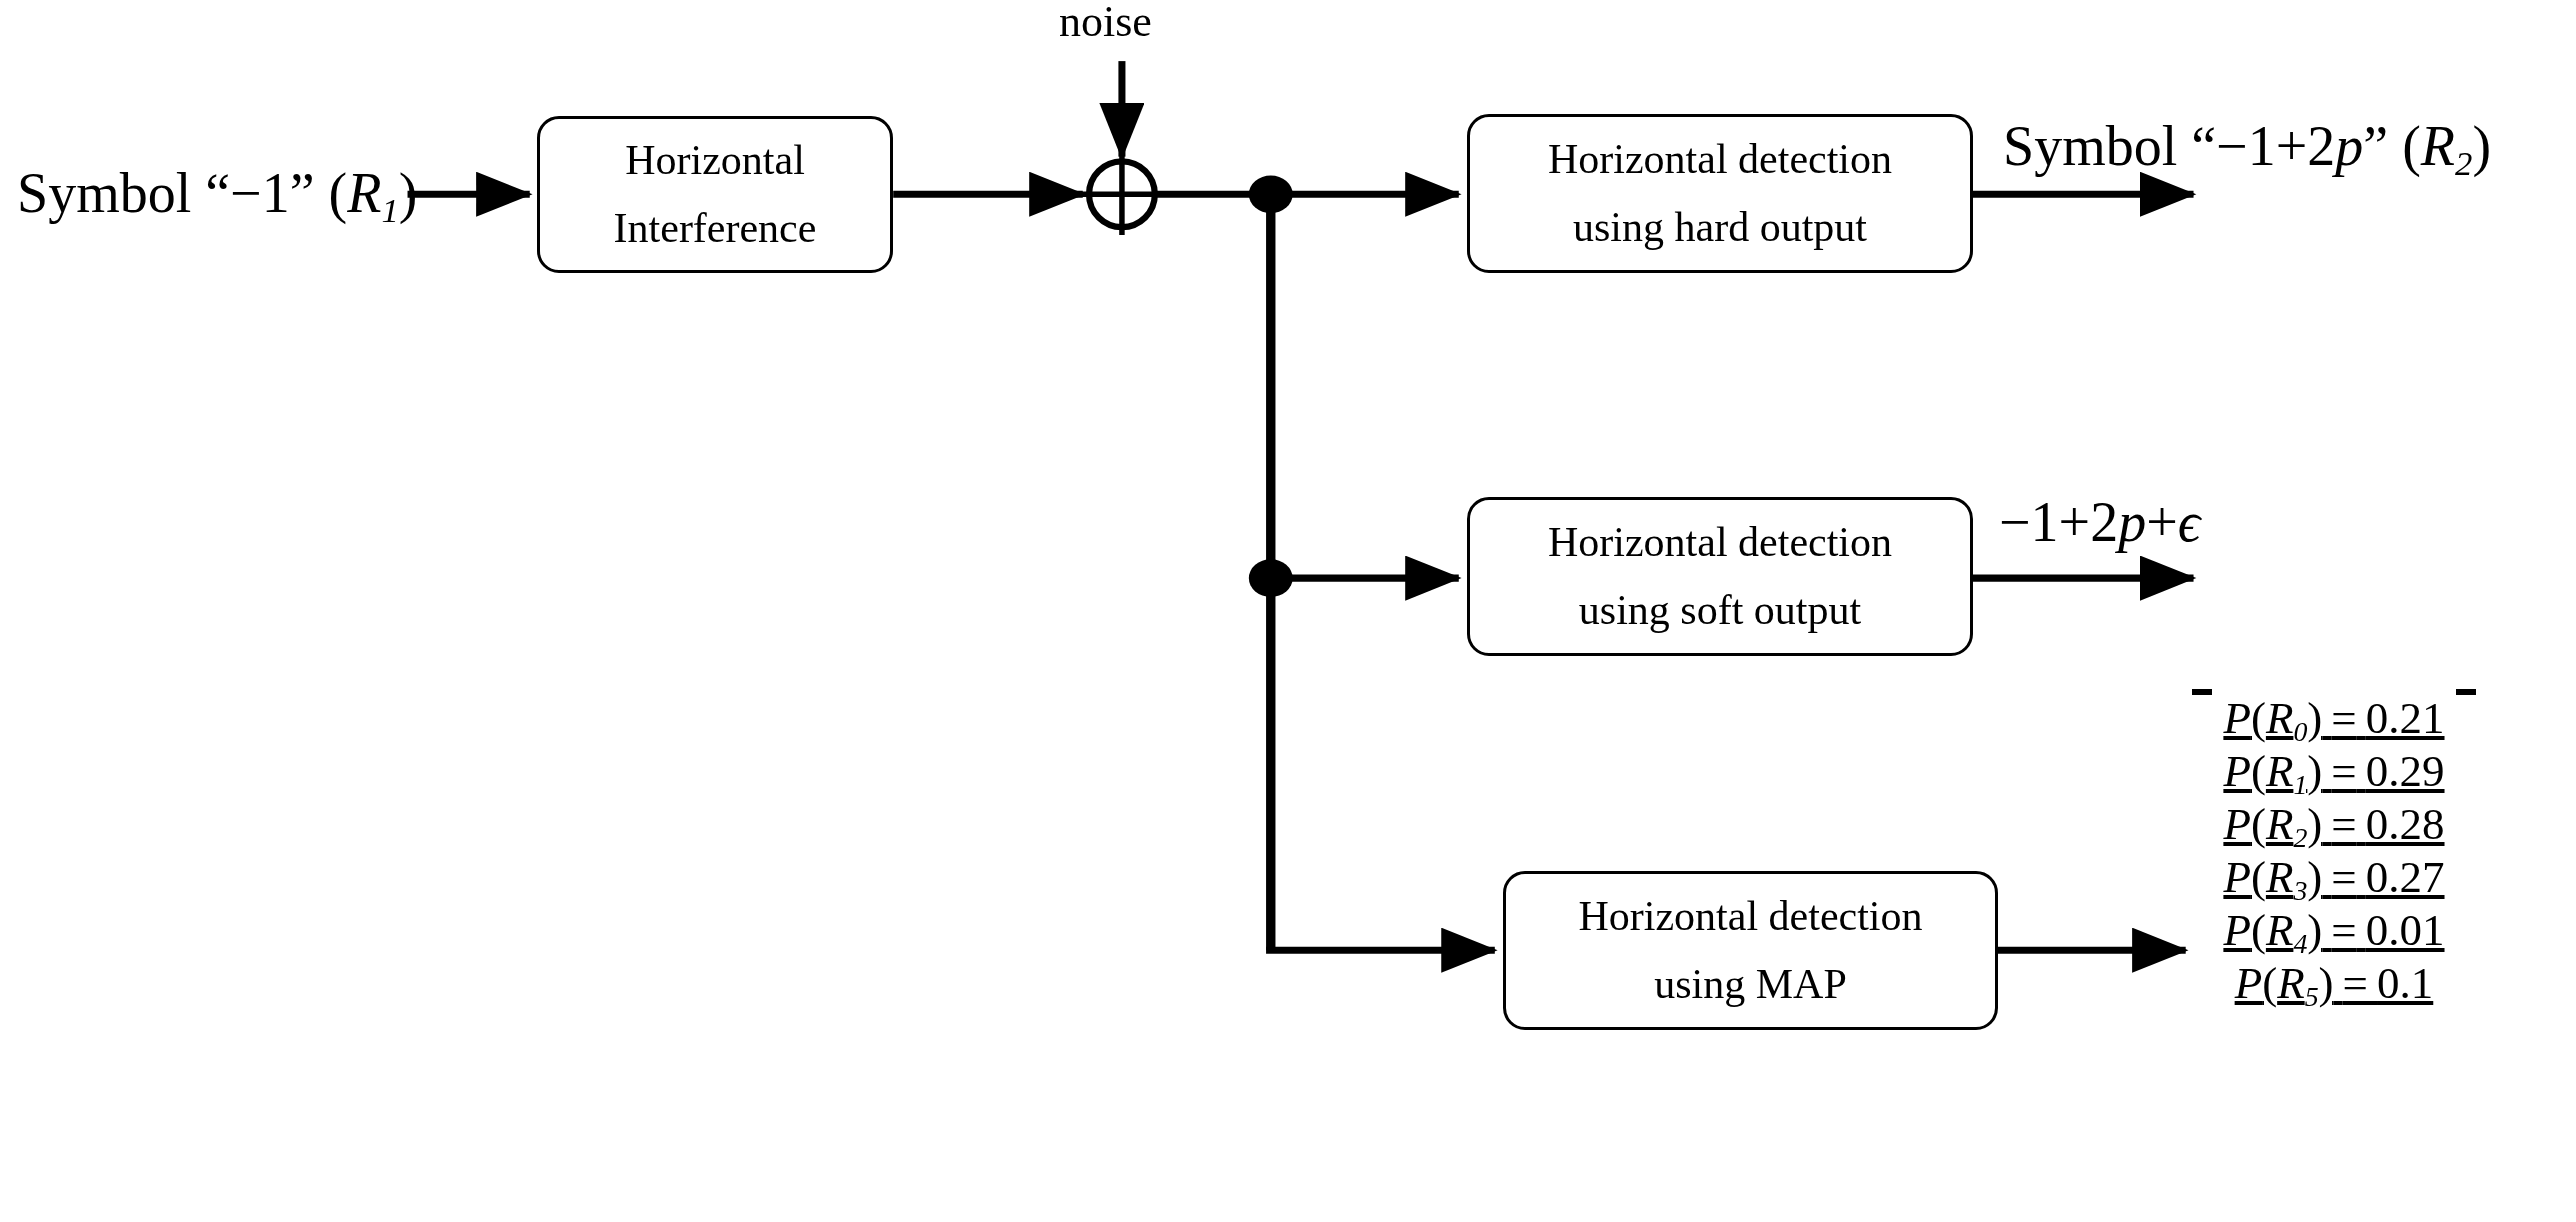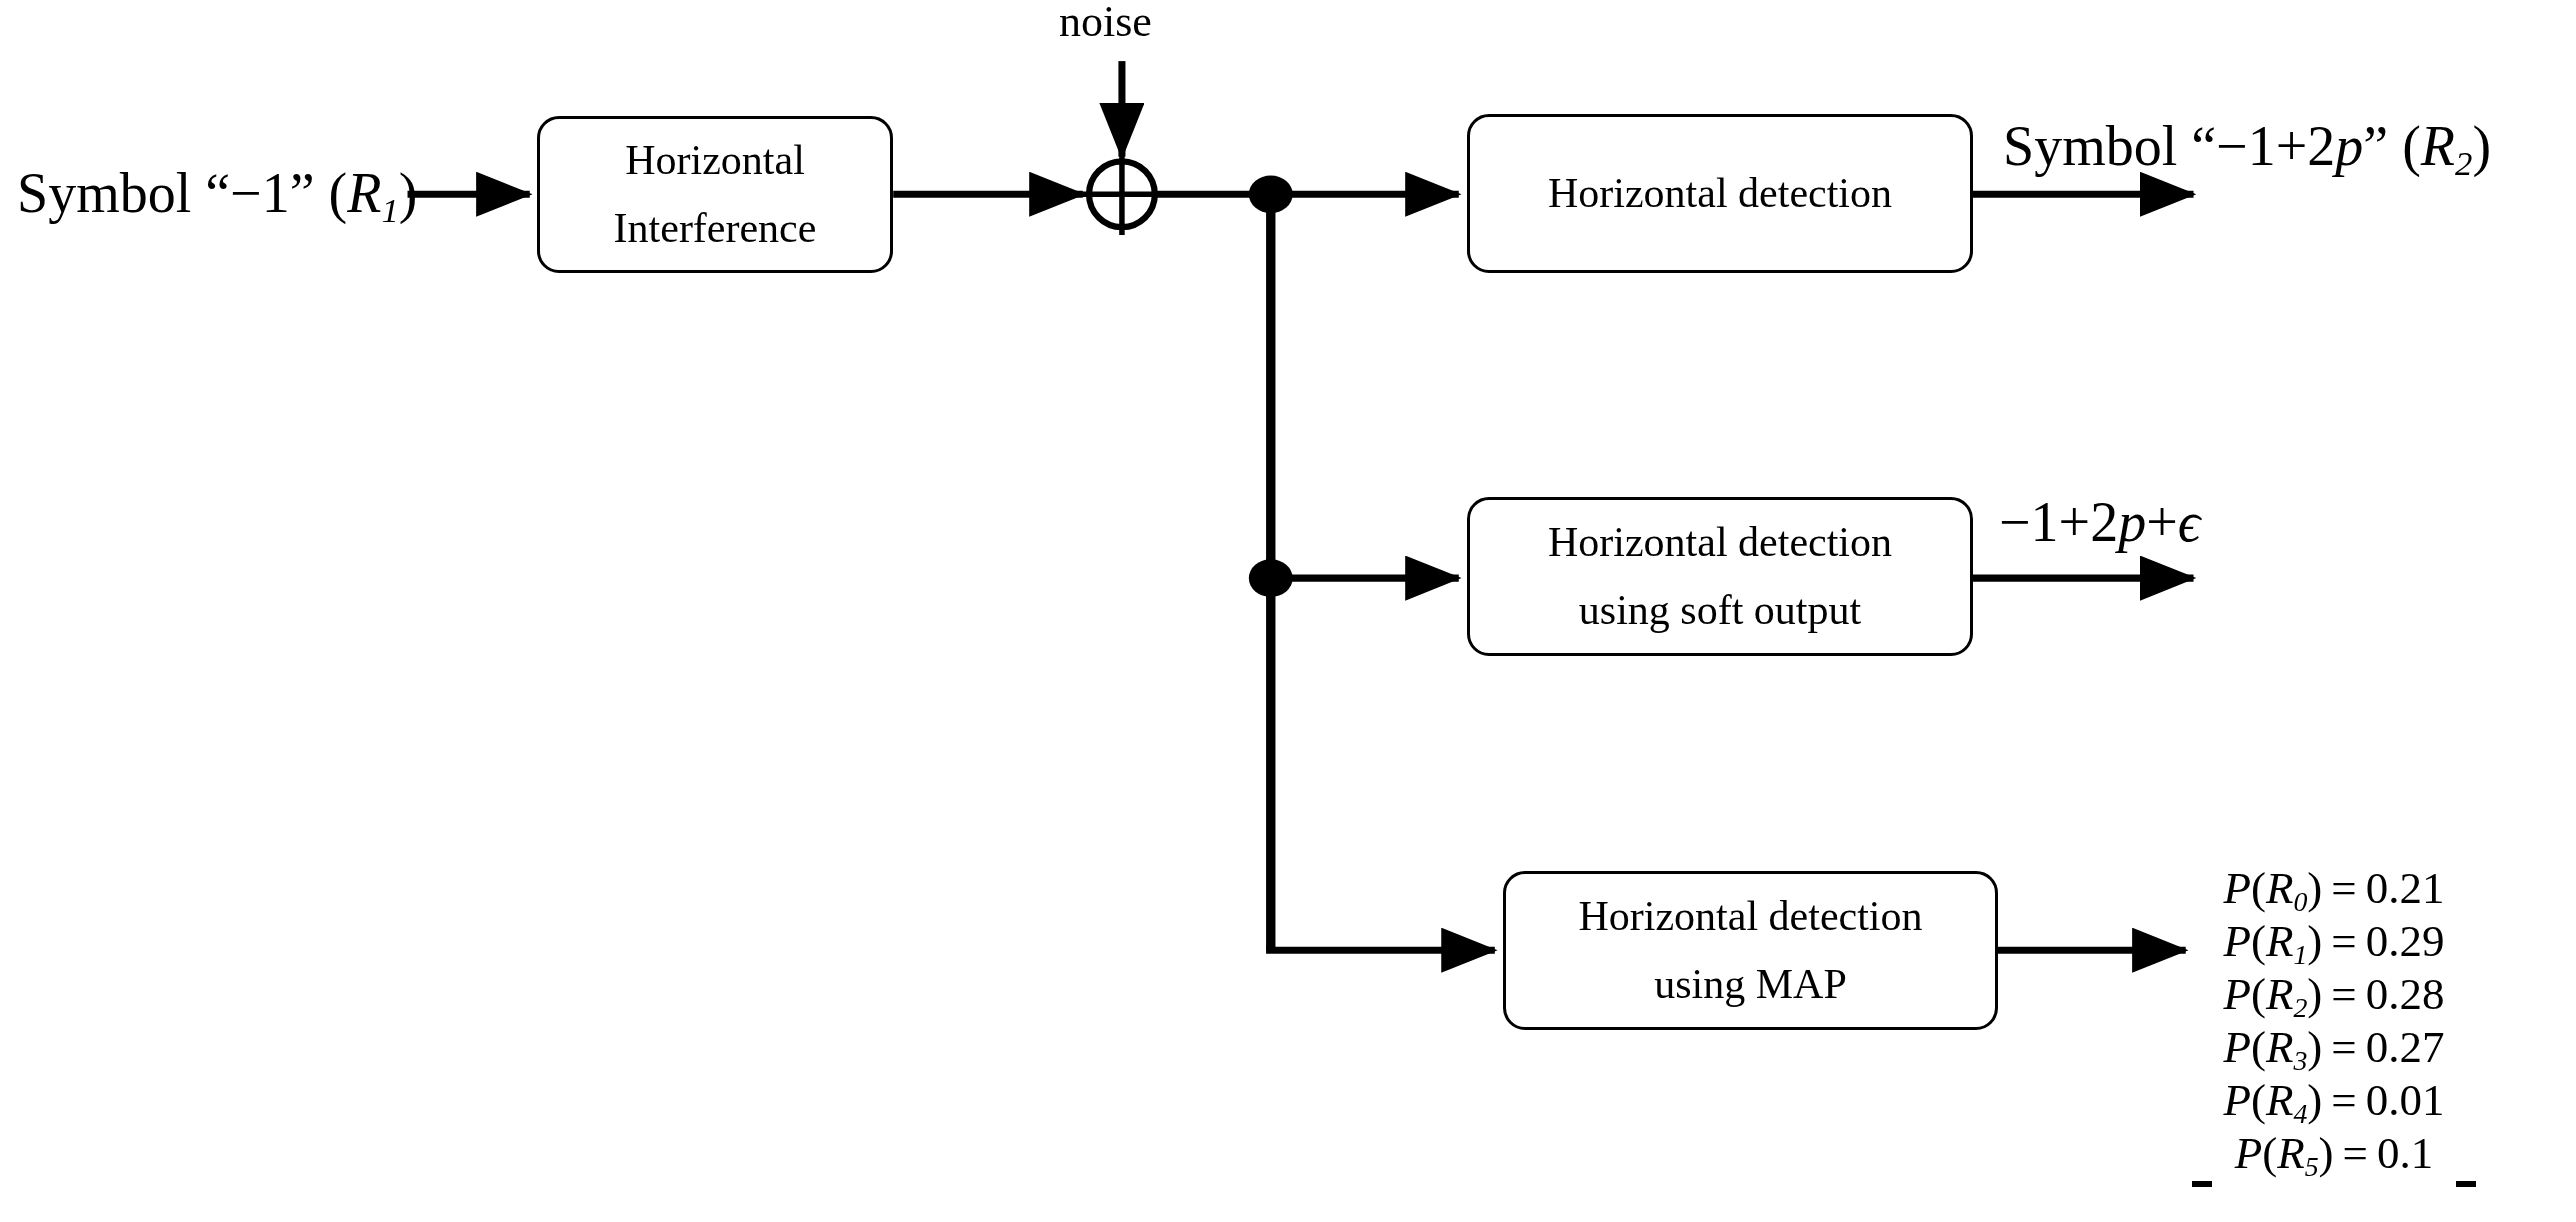--- a/index.html
+++ b/index.html
@@ -12,21 +12,21 @@
        border-radius:22px;background:#fff;display:flex;flex-direction:column;
        align-items:center;justify-content:center;line-height:1.32;
        font-size:42px;text-align:center;gap:12px;}
   .box .ln{display:block;white-space:nowrap;}
 
   .lbl{position:absolute;white-space:nowrap;font-size:44px;line-height:1;}
   .lbl.big{font-size:56px;}
   i.v{font-style:italic;}
   sub{font-size:0.62em;vertical-align:-0.28em;font-style:italic;}
 
-  .matrix{position:absolute;display:flex;align-items:flex-end;}
+  .matrix{position:absolute;display:flex;align-items:flex-start;text-decoration:underline;}
   .brk{width:20.4px;box-sizing:border-box;border-top:3.9px solid #000;
        border-bottom:3.9px solid #000;}
   .brk.l{border-left:3.9px solid #000;}
   .brk.r{border-right:3.9px solid #000;}
   .mrows{display:flex;flex-direction:column;justify-content:center;
          padding:4.7px 11px;}
   .mrow{font-size:45px;line-height:1.085;white-space:nowrap;text-align:left;}
   .mrow.last{text-align:center;}
   .mrow .fn{font-style:italic;}
 </style>
@@ -86,20 +86,21 @@
     <span>−1+2</span><i class="v">p</i><span>+</span><i class="v">ϵ</i>
   </div>
 
   <div class="box" style="left:537px;top:116px;width:356px;height:157px;">
     <span class="ln">Horizontal</span>
     <span class="ln">Interference</span>
   </div>
 
   <div class="box" style="left:1467px;top:114px;width:506px;height:159px;">
     <span class="ln">Horizontal detection</span>
+    <span class="ln">using hard output</span>
   </div>
 
   <div class="box" style="left:1467px;top:497px;width:506px;height:159px;">
     <span class="ln">Horizontal detection</span>
     <span class="ln">using soft output</span>
   </div>
 
   <div class="box" style="left:1503px;top:871px;width:495px;height:159px;">
     <span class="ln">Horizontal detection</span>
     <span class="ln">using MAP</span>

